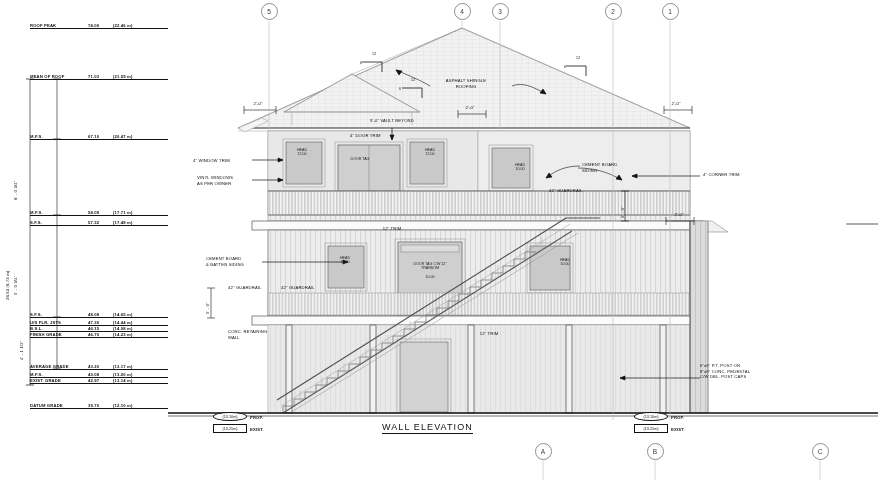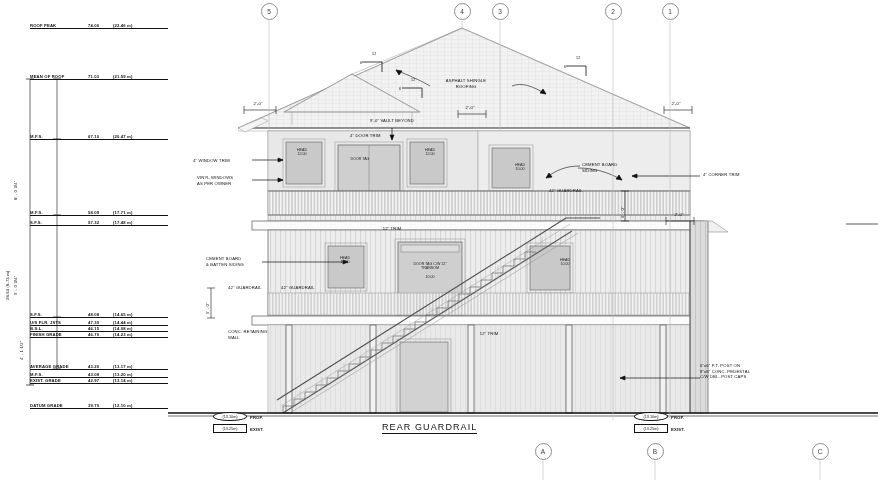--- a/index.html
+++ b/index.html
@@ -282,21 +282,21 @@
       <path d="M613,21 L613,420"></path>
       <path d="M670,21 L670,420"></path>
       <path d="M543,452 L543,480"></path>
       <path d="M655,452 L655,480"></path>
       <path d="M820,452 L820,480"></path>
     </g>
 
     <path d="M846,224 L878,224" stroke="#111" stroke-width="0.7"></path>
   </svg>
 
-  <div id="title" style="left:382px; top:422px;">REAR GUARDRAIL</div>
+  <div id="title" style="left:382px; top:422px;">WALL ELEVATION</div>
 
 <div class="t b" style="left: 30px; top: 23px;">ROOF PEAK</div>
     <div class="t b" style="left: 88px; top: 23px;">74.00</div>
     <div class="t b" style="left: 113px; top: 23px;">(22.46 m)</div>
     <div class="lvl-line" style="left: 30px; top: 28px; width: 138px;"></div>
     <div class="t b" style="left: 30px; top: 74px;">MEAN OF ROOF</div>
     <div class="t b" style="left: 88px; top: 74px;">71.03</div>
     <div class="t b" style="left: 113px; top: 74px;">(21.59 m)</div>
     <div class="lvl-line" style="left: 30px; top: 79px; width: 138px;"></div>
     <div class="t b" style="left: 30px; top: 134px;">M.F.S.</div>

